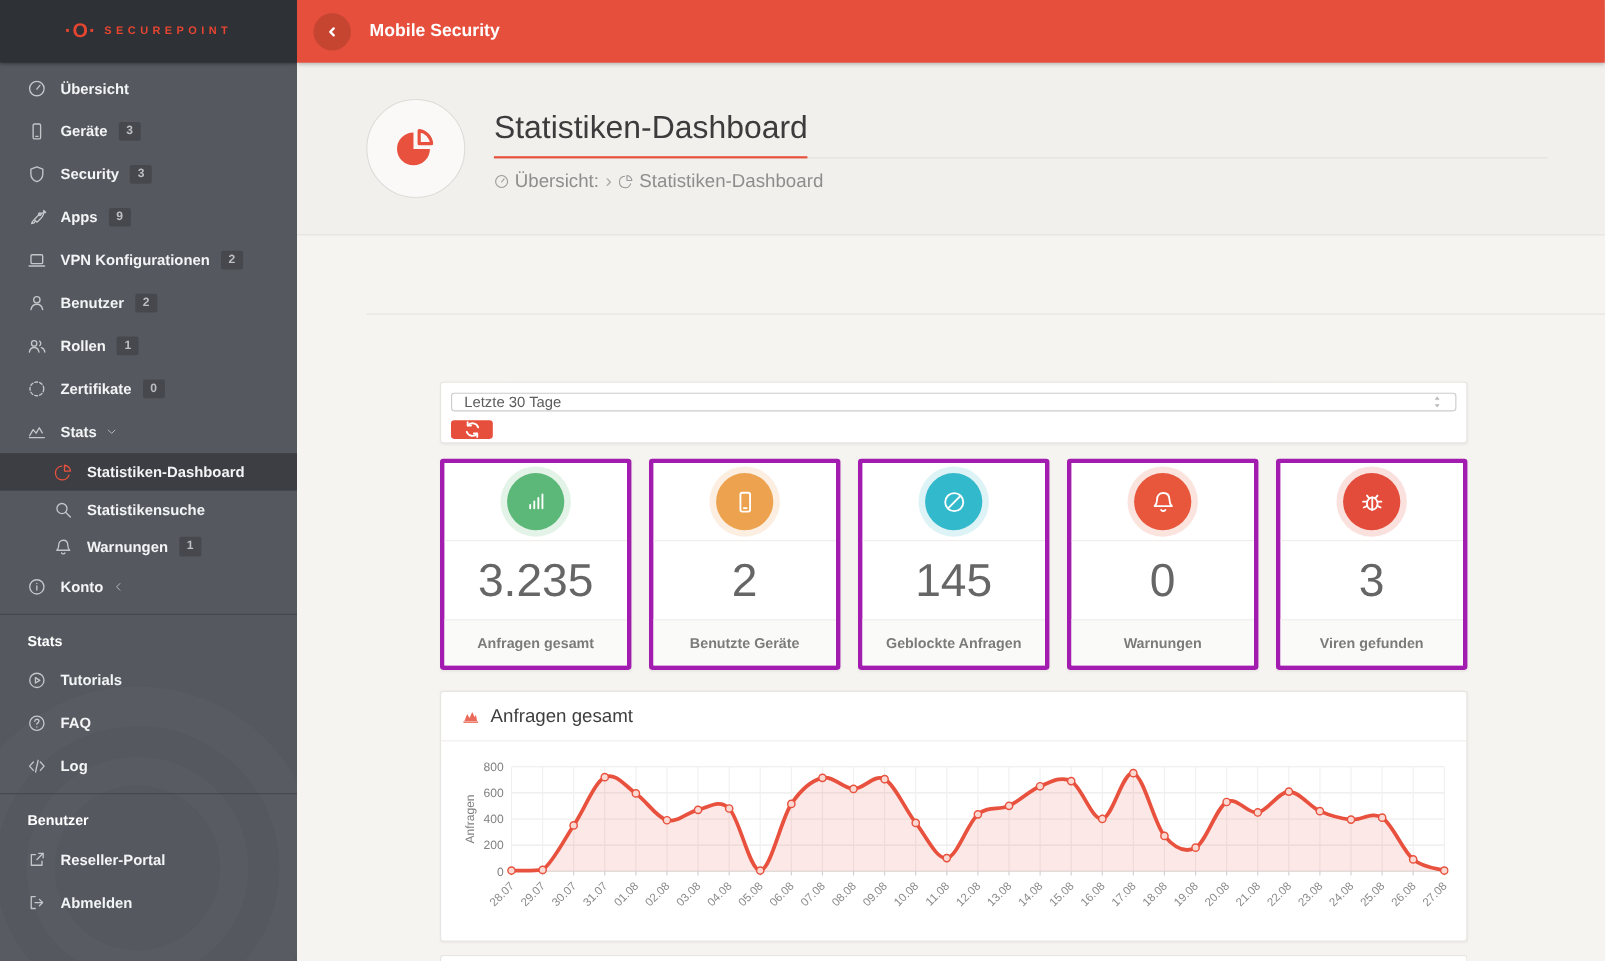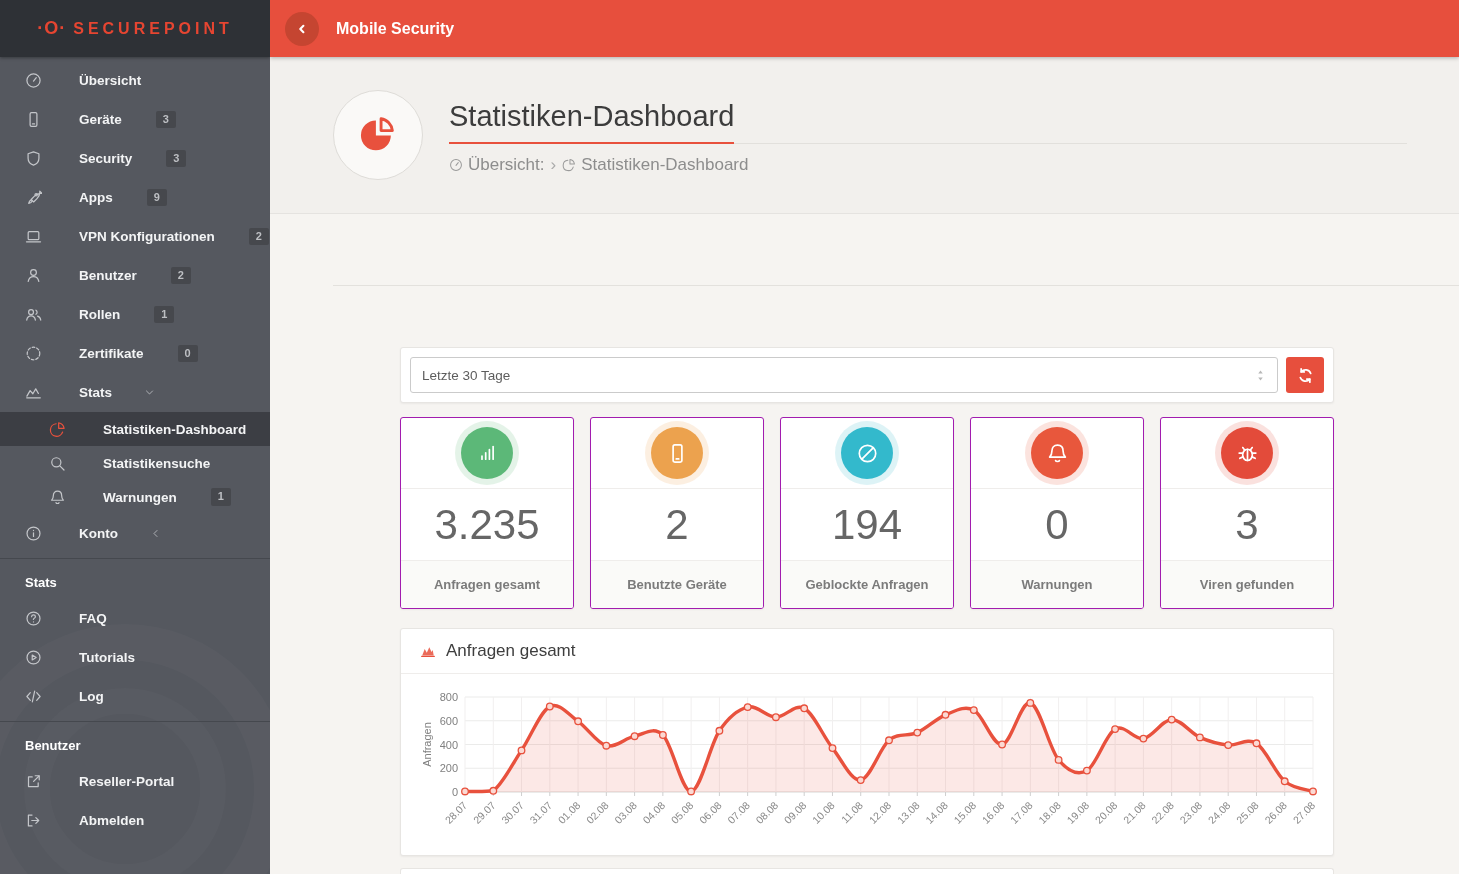--- a/index.html
+++ b/index.html
@@ -3,25 +3,25 @@
 <meta charset="utf-8">
 <style>
   html,body{margin:0;padding:0;background:#f6f4f1;font-family:"Liberation Sans",sans-serif;}
   *{box-sizing:border-box;}
   .app{width:1459px;height:874px;position:relative;overflow:hidden;}
 
   
   .sidebar{position:absolute;left:0;top:0;width:270px;height:874px;background:#55585f;color:#fff;overflow:hidden;z-index:30;}
   .logo-strip{height:57px;background:#2e3136;display:flex;align-items:center;justify-content:center;gap:7px;box-shadow:0 1px 3px rgba(0,0,0,.35);position:relative;z-index:2;}
   .logo-mark{color:#e64531;font-weight:bold;font-size:18px;letter-spacing:1px;}
-  .logo-name{color:#e64531;font-weight:bold;font-size:16px;letter-spacing:4px;}
+  .logo-name{color:#e64531;font-weight:bold;font-size:10px;letter-spacing:4px;}
   .side-nav{position:relative;z-index:1;padding-top:4px;}
   .side-section + .side-section{border-top:1px solid #45484e;margin-top:5px;padding-top:3px;}
   .side-title{padding:13px 25px 9px;font-size:13px;font-weight:bold;color:#fff;}
-  .side-item{height:39px;display:flex;align-items:center;padding:0 18px 0 25px;font-size:13.5px;font-weight:600;color:#f3f4f5;cursor:pointer;white-space:nowrap;gap:24px;}
+  .side-item{height:39px;display:flex;align-items:center;padding:0 18px 0 25px;font-size:13.5px;font-weight:600;color:#f3f4f5;cursor:pointer;white-space:nowrap;}
   .side-item .ic{width:17px;height:17px;margin-right:13px;color:#c4c6ca;flex:none;}
   .side-item .suffix-ic{width:11px;height:11px;margin-left:8px;color:#c4c6ca;}
   .badge{margin-left:10px;background:#46484d;color:#bdbfc3;font-size:11px;font-weight:600;padding:2px 7px;border-radius:2px;line-height:1.25;}
   .sub .side-item{height:34px;padding-left:49px;}
   .side-item.active{background:#3c3e44;}
   .side-item.active .ic{color:#e8513d;}
   .watermark{position:absolute;bottom:-80px;left:-40px;width:330px;height:330px;border-radius:50%;border:36px solid rgba(255,255,255,.022);}
   .watermark::after{content:"";position:absolute;inset:28px;border-radius:50%;border:26px solid rgba(255,255,255,.02);}
 
   
@@ -41,29 +41,29 @@
   .breadcrumb{margin-top:11px;font-size:17px;color:#8d8d8d;display:flex;align-items:center;gap:6px;}
   .breadcrumb .ic{width:14px;height:14px;color:#9a9a9a;}
   .crumb-sep{color:#aaa;}
 
   .rule{margin:71px 0 0 63px;border-top:1px solid #e3e1dd;}
   .content{width:934px;margin-left:130px;}
 
   .ic svg{display:block;width:100%;height:100%;fill:none;stroke:currentColor;stroke-width:1.15;stroke-linecap:round;stroke-linejoin:round;}
   .fill-ic svg{stroke:none;fill:#b8b8b8;}
 
-  .filter-card{margin-top:61px;height:56px;background:#fff;border:1px solid #e7e5e2;border-radius:3px;box-shadow:0 1px 2px rgba(0,0,0,.05);padding:9px;display:flex;gap:8px;}
+  .filter-card{margin-top:61px;height:56px;background:#fff;border:1px solid #e7e5e2;border-radius:3px;box-shadow:0 1px 2px rgba(0,0,0,.05);padding:9px;display:flex;gap:8px;flex-direction:column;}
   .select{flex:1;border:1px solid #cbcbcb;border-radius:3px;display:flex;align-items:center;justify-content:space-between;padding:0 9px 0 11px;font-size:13.5px;color:#5d5d5d;background:#fff;cursor:pointer;}
   .select .ic{width:15px;height:15px;}
   .refresh-btn{width:38px;height:36px;background:#e74f3d;border:none;border-radius:3px;color:#fff;display:flex;align-items:center;justify-content:center;cursor:pointer;padding:0;}
   .refresh-btn .ic{width:17px;height:17px;}
   .refresh-btn .ic svg{stroke-width:1.6;}
 
   .stats-row{display:flex;gap:16px;margin-top:14px;}
-  .stat-card{flex:1;background:#fff;border:1px solid #a21caf;border-radius:3px;box-shadow:0 1px 2px rgba(0,0,0,.05);display:flex;flex-direction:column;overflow:hidden;height:192px;}
+  .stat-card{flex:1;background:#fff;border:4px solid #a21caf;border-radius:3px;box-shadow:0 1px 2px rgba(0,0,0,.05);display:flex;flex-direction:column;overflow:hidden;height:192px;}
   .stat-icon-sec{height:70px;display:flex;align-items:center;justify-content:center;}
   .stat-circle{width:52px;height:52px;border-radius:50%;display:flex;align-items:center;justify-content:center;}
   .stat-circle .ic{width:27px;height:27px;color:#fff;}
   .stat-circle .ic svg{stroke-width:1.5;}
   .stat-num{height:72px;border-top:1px solid #efedeb;display:flex;align-items:center;justify-content:center;font-size:42px;color:#666;}
   .stat-label{flex:1;border-top:1px solid #efedeb;background:#fafaf8;display:flex;align-items:center;justify-content:center;font-size:13px;font-weight:bold;color:#7b7b7b;}
 
   .chart-card{margin-top:19px;height:228px;background:#fff;border:1px solid #e7e5e2;border-radius:3px;box-shadow:0 1px 2px rgba(0,0,0,.05);}
   .chart-header{height:45px;border-bottom:1px solid #efedeb;display:flex;align-items:center;padding:0 19px;gap:10px;font-size:17px;color:#3e3e3e;}
   .chart-header .ic{width:16px;height:16px;color:#e8513d;}
@@ -221,34 +221,34 @@
               </svg>
             </span>
           </div>
         </div>
         <div class="side-section">
           <div class="side-title">Stats</div>
           <div class="side-item">
             <span class="ic ">
               <svg viewBox="0 0 16 16">
                 <circle cx="8" cy="8" r="6.1"></circle>
+                <path d="M6.8 5.7v4.6L10.5 8z"></path>
+              </svg>
+            </span>
+            <span class="lbl">Tutorials</span>
+          </div>
+          <div class="side-item">
+            <span class="ic ">
+              <svg viewBox="0 0 16 16">
+                <circle cx="8" cy="8" r="6.1"></circle>
                 <path d="M6.2 6.3c.1-1 .9-1.7 1.8-1.7 1 0 1.8.7 1.8 1.7 0 1.2-1.7 1.4-1.9 2.5"></path>
                 <path d="M8 11.2v.1"></path>
               </svg>
             </span>
             <span class="lbl">FAQ</span>
-          </div>
-          <div class="side-item">
-            <span class="ic ">
-              <svg viewBox="0 0 16 16">
-                <circle cx="8" cy="8" r="6.1"></circle>
-                <path d="M6.8 5.7v4.6L10.5 8z"></path>
-              </svg>
-            </span>
-            <span class="lbl">Tutorials</span>
           </div>
           <div class="side-item">
             <span class="ic ">
               <svg viewBox="0 0 16 16">
                 <path d="M5 4.4L1.8 8 5 11.6"></path>
                 <path d="M11 4.4L14.2 8 11 11.6"></path>
                 <path d="M9.1 3L6.9 13"></path>
               </svg>
             </span>
             <span class="lbl">Log</span>
@@ -387,21 +387,21 @@
     <div class="stat-icon-sec">
       <div class="stat-circle" style="background:#33b9cc;box-shadow:0 0 0 6px #33b9cc2b;">
                   <span class="ic ">
                     <svg viewBox="0 0 24 24">
                       <circle cx="12" cy="12" r="7.3"></circle>
                       <path d="M7 17L17 7"></path>
                     </svg>
                   </span>
                 </div>
     </div>
-    <div class="stat-num">194</div>
+    <div class="stat-num">145</div>
     <div class="stat-label">Geblockte Anfragen</div>
   </div>
             <div class="stat-card">
     <div class="stat-icon-sec">
       <div class="stat-circle" style="background:#e8573c;box-shadow:0 0 0 6px #e8573c2b;">
                   <span class="ic ">
                     <svg viewBox="0 0 24 24">
                       <path d="M12 4.6c3.1 0 5 2.1 5 5.3 0 3.1 1 4.3 2 5.3H5c1-1 2-2.2 2-5.3 0-3.2 1.9-5.3 5-5.3z"></path>
                       <path d="M10.3 18.3c.4 1.1 3 1.1 3.4 0"></path>
                     </svg>

